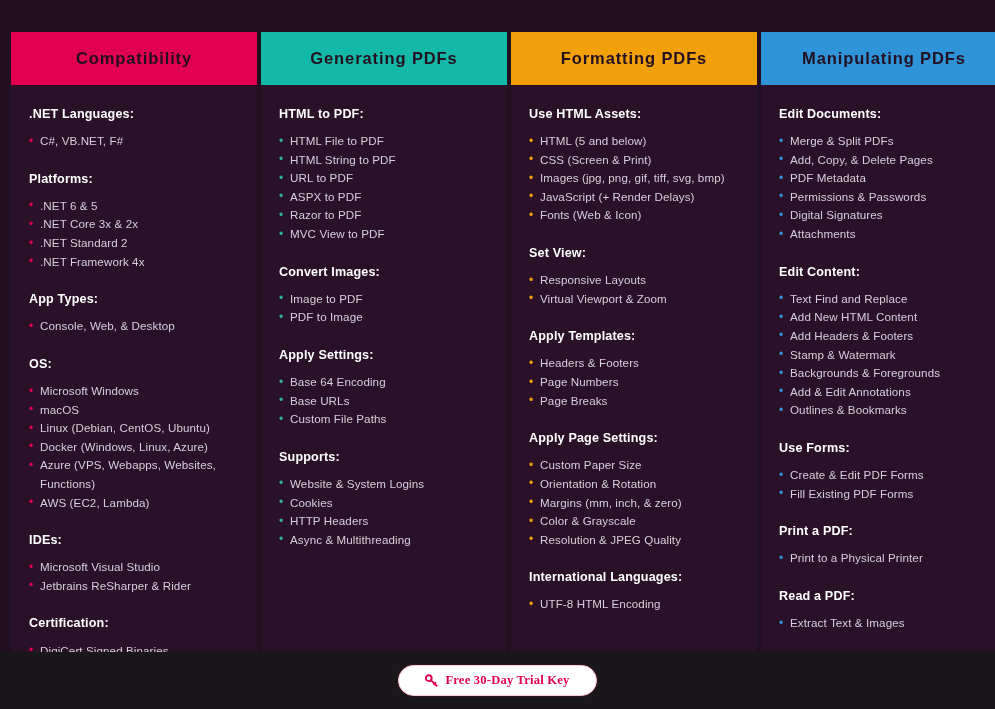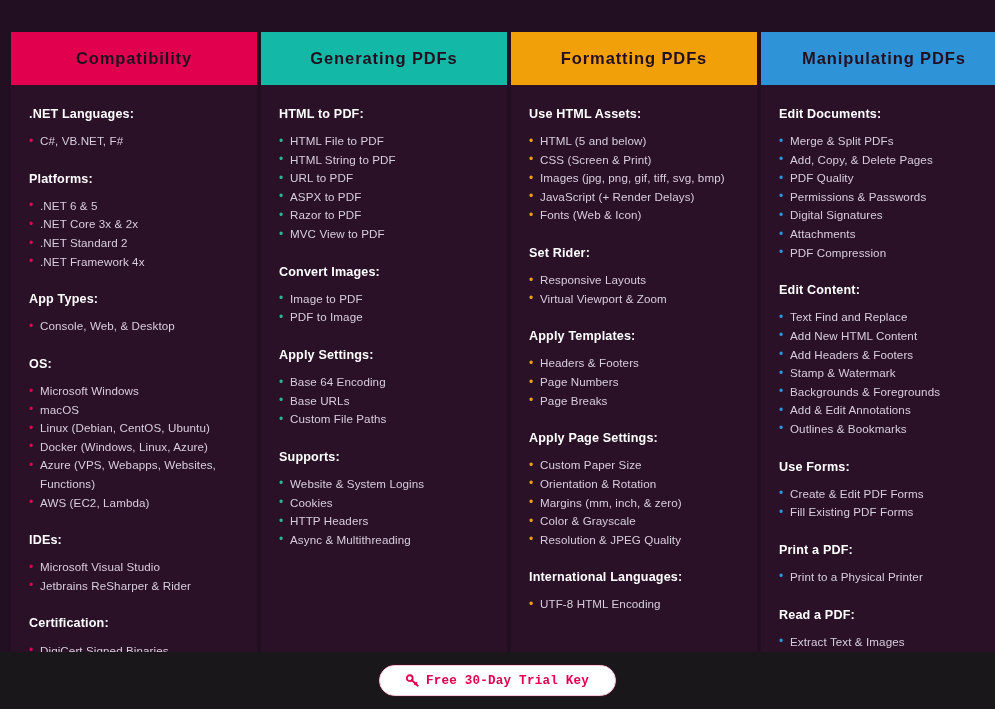--- a/index.html
+++ b/index.html
@@ -139,21 +139,21 @@
     background: #ffffff;
     color: #e1004e;
     border: 1px solid #f7c9d9;
     border-radius: 999px;
     height: 31px;
     padding: 0 26px;
     font-size: 12.6px;
     font-weight: bold;
     letter-spacing: 0.2px;
     cursor: pointer;
-    font-family: Liberation Mono, monospace;
+    font-family: Liberation Serif, serif;
     box-shadow: 0 0 0 1px rgba(225,0,78,0.12);
   }
 
   #trial-btn .key-icon {
     display: inline-flex;
     align-items: center;
     width: 13px;
     height: 13px;
   }
   #trial-btn .key-icon svg { display: block; }
@@ -266,21 +266,21 @@
               <div class="grp-title">Use HTML Assets:</div>
               <ul class="items">
                 <li>HTML (5 and below)</li>
                 <li>CSS (Screen &amp; Print)</li>
                 <li>Images (jpg, png, gif, tiff, svg, bmp)</li>
                 <li>JavaScript (+ Render Delays)</li>
                 <li>Fonts (Web &amp; Icon)</li>
               </ul>
             </div>
             <div class="grp">
-              <div class="grp-title">Set Rider:</div>
+              <div class="grp-title">Set View:</div>
               <ul class="items">
                 <li>Responsive Layouts</li>
                 <li>Virtual Viewport &amp; Zoom</li>
               </ul>
             </div>
             <div class="grp">
               <div class="grp-title">Apply Templates:</div>
               <ul class="items">
                 <li>Headers &amp; Footers</li>
                 <li>Page Numbers</li>
@@ -308,25 +308,24 @@
       </div>
       <div class="col col-4">
         <div class="col-inner">
           <div class="col-header">Manipulating PDFs</div>
           <div class="col-body">
             <div class="grp">
               <div class="grp-title">Edit Documents:</div>
               <ul class="items">
                 <li>Merge &amp; Split PDFs</li>
                 <li>Add, Copy, &amp; Delete Pages</li>
-                <li>PDF Quality</li>
+                <li>PDF Metadata</li>
                 <li>Permissions &amp; Passwords</li>
                 <li>Digital Signatures</li>
                 <li>Attachments</li>
-                <li>PDF Compression</li>
               </ul>
             </div>
             <div class="grp">
               <div class="grp-title">Edit Content:</div>
               <ul class="items">
                 <li>Text Find and Replace</li>
                 <li>Add New HTML Content</li>
                 <li>Add Headers &amp; Footers</li>
                 <li>Stamp &amp; Watermark</li>
                 <li>Backgrounds &amp; Foregrounds</li>

